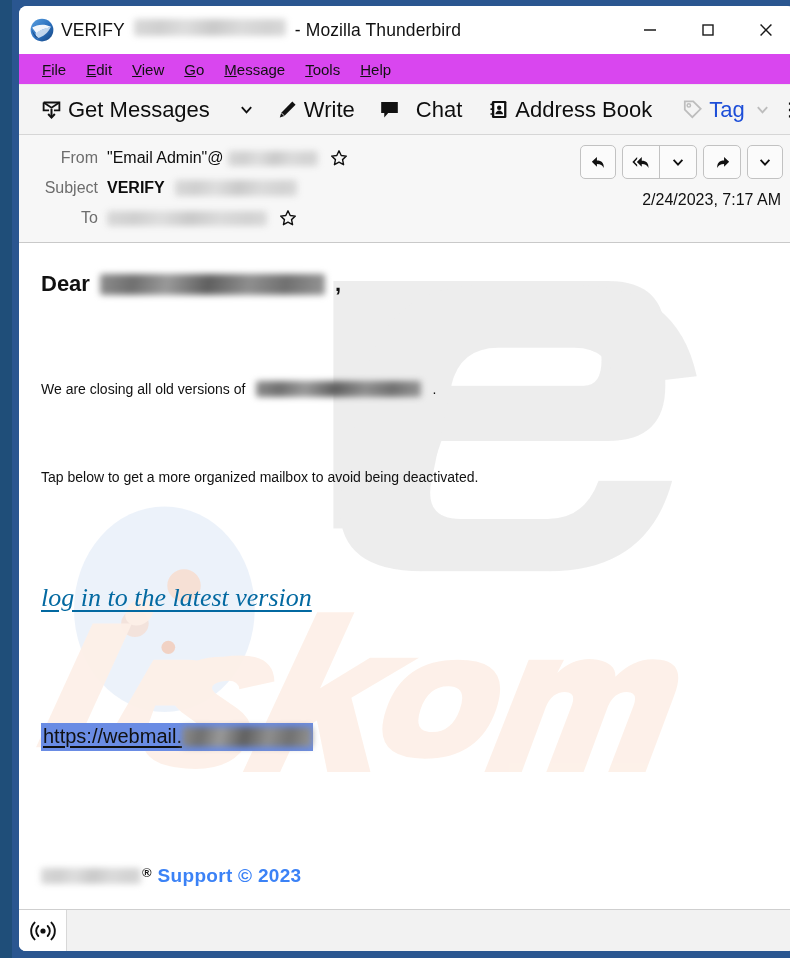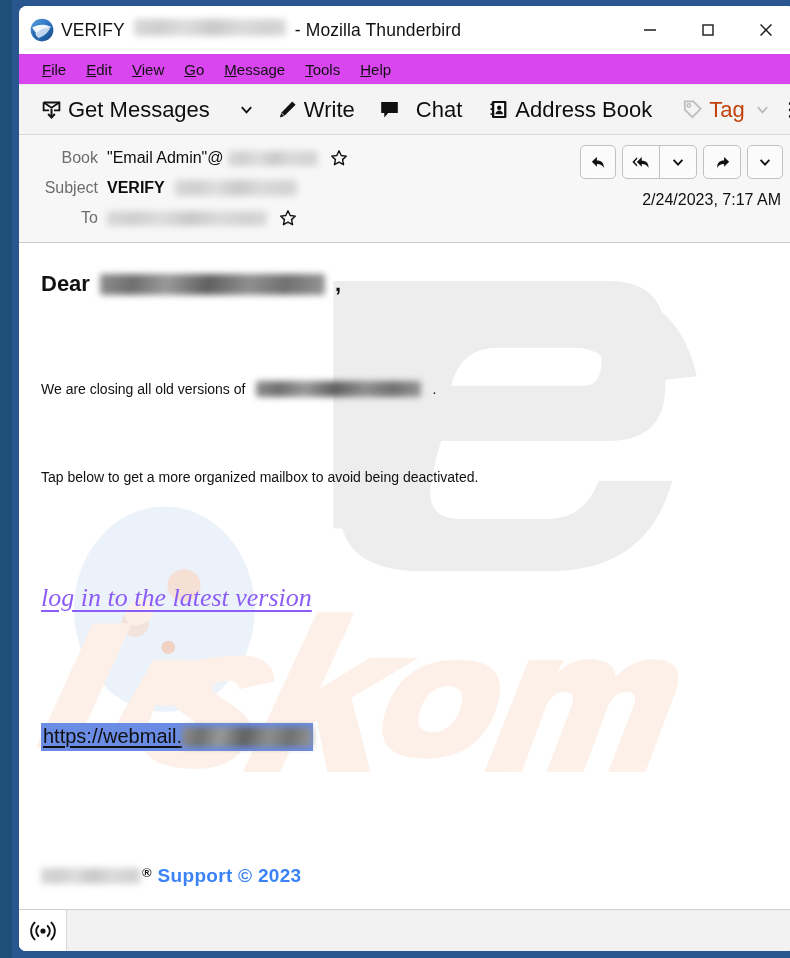--- a/index.html
+++ b/index.html
@@ -105,21 +105,21 @@
     display: flex;
     align-items: center;
     gap: 6px;
     padding: 6px 8px;
     border-radius: 4px;
     cursor: default;
     white-space: nowrap;
     font-size: 22px;
     color: #0e0e0e;
   }
-  .tb-btn.disabled { color: #c2410c; }
+  .tb-btn.disabled { color: #1d4ed8; }
   .tb-split {
     width: 1px; height: 24px;
     background: #cfcfcf;
     margin: 0 7px;
   }
   .tb-caret {
     padding: 6px 7px;
     border-radius: 4px;
     cursor: default;
     display: flex; align-items: center;
@@ -235,21 +235,21 @@
     align-items: flex-end;
     gap: 7px;
     white-space: nowrap;
   }
   #para1 { margin-bottom: 72px; }
   #para2 { margin-bottom: 98px; }
   #login-link {
     font-family: "Liberation Serif", serif;
     font-style: italic;
     font-size: 26px;
-    color: #8b5cf6;
+    color: #0369a1;
     text-underline-offset: 4px;
     cursor: pointer;
     display: inline-block;
     margin-bottom: 110px;
   }
   #url-line {
     display: inline-flex;
     align-items: center;
     background: #6a8ce4;
     padding: 2px 1px 3px 2px;
@@ -412,21 +412,21 @@
       <svg width="23" height="20" viewBox="0 0 24 20">
         <line x1="2" y1="3.4" x2="22" y2="3.4" stroke="#111" stroke-width="2.5"></line>
         <line x1="2" y1="10" x2="22" y2="10" stroke="#111" stroke-width="2.5"></line>
         <line x1="2" y1="16.6" x2="22" y2="16.6" stroke="#111" stroke-width="2.5"></line>
       </svg>
     </div>
   </div>
 
   <div id="msg-header">
     <div class="hdr-row">
-      <div class="hdr-label">Book</div>
+      <div class="hdr-label">From</div>
       <div class="hdr-value">
         <span>"Email Admin"@</span>
         <span class="redact" style="width:90px;height:15px;"></span>
         <span class="star-icon">
           <svg width="18" height="18" viewBox="0 0 24 24">
             <path d="M12 2.4 l2.95 6.25 6.85 0.82 -5.05 4.72 1.33 6.78 L12 17.6 l-6.08 3.37 1.33 -6.78 -5.05 -4.72 6.85 -0.82 Z" fill="none" stroke="#111" stroke-width="1.9" stroke-linejoin="round"></path>
           </svg>
         </span>
       </div>
     </div>

